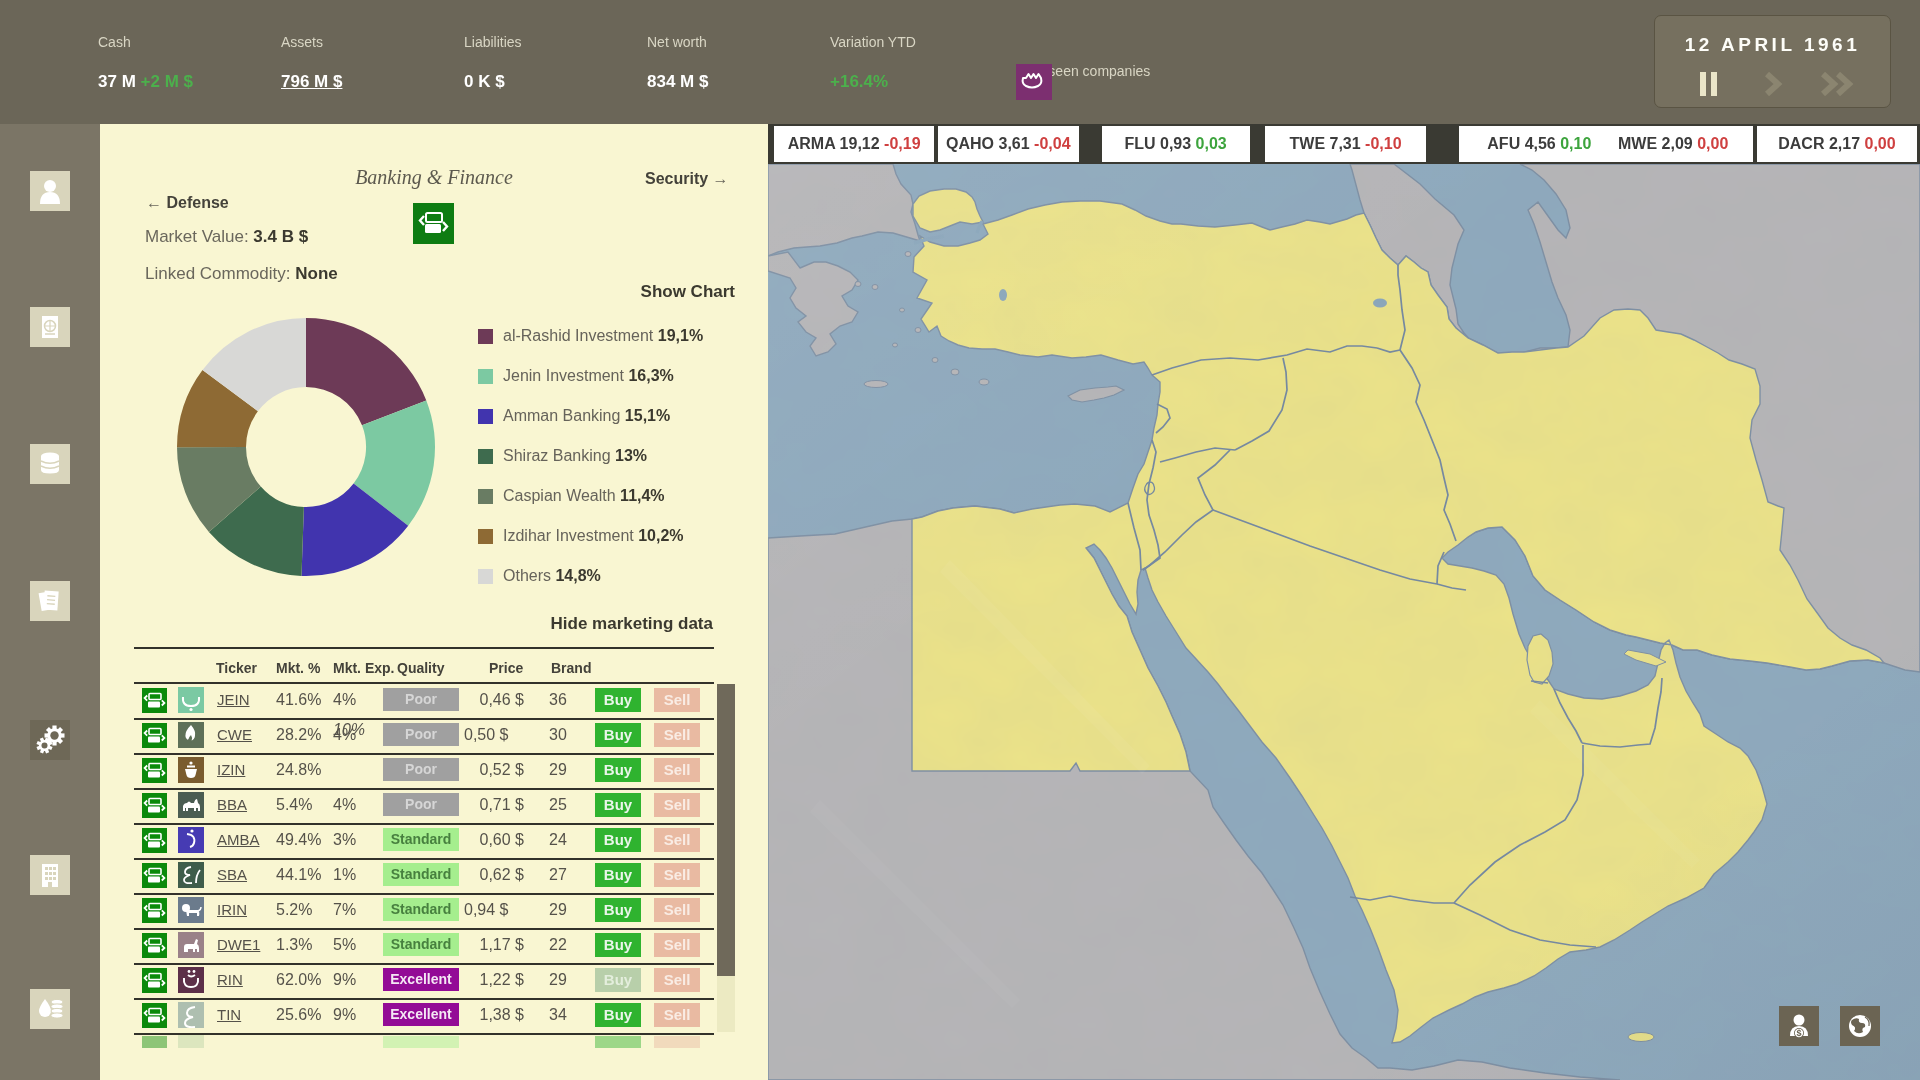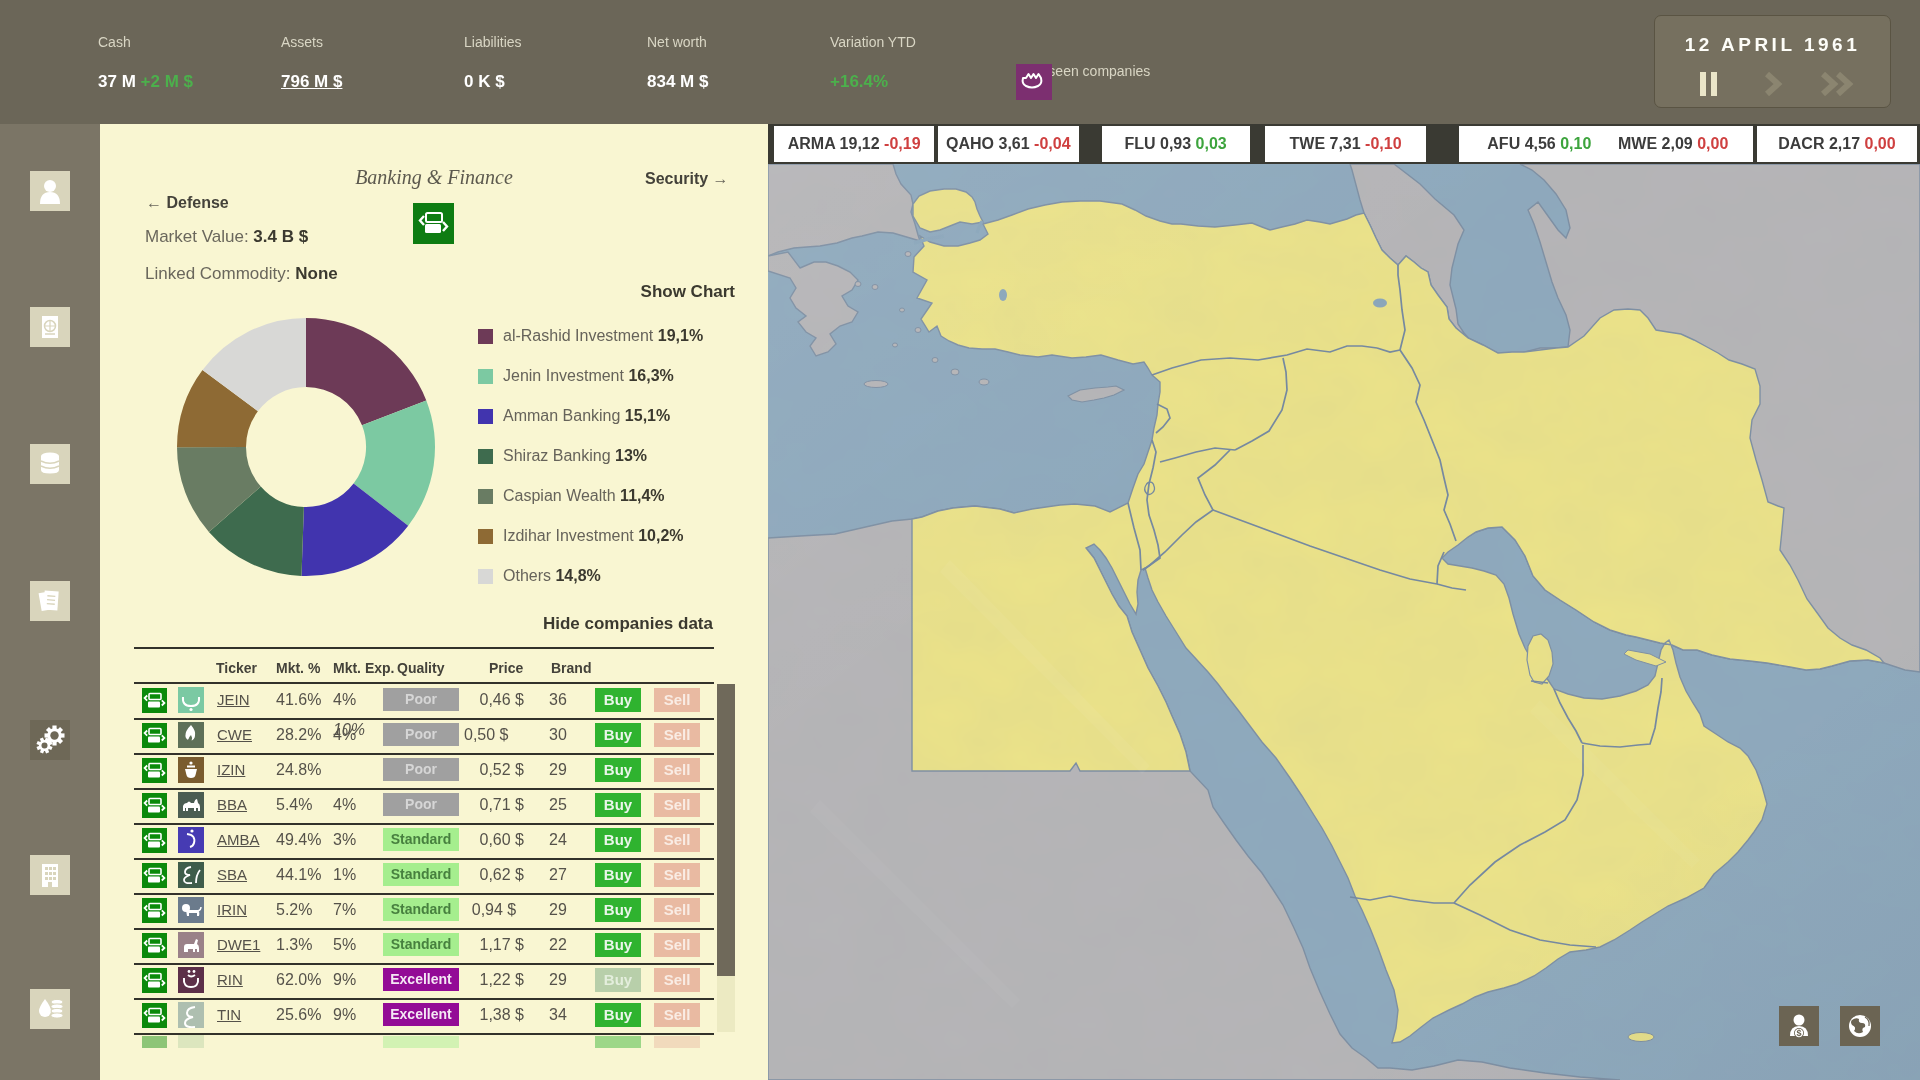--- a/index.html
+++ b/index.html
@@ -194,21 +194,21 @@
 <div class="abs lgd-tx" style="top:407px;">Amman Banking <b>15,1%</b></div>
 <div class="abs lgd-sw" style="top:449px;background:#3e6b4e;"></div>
 <div class="abs lgd-tx" style="top:447px;">Shiraz Banking <b>13%</b></div>
 <div class="abs lgd-sw" style="top:489px;background:#697c63;"></div>
 <div class="abs lgd-tx" style="top:487px;">Caspian Wealth <b>11,4%</b></div>
 <div class="abs lgd-sw" style="top:529px;background:#8e6a34;"></div>
 <div class="abs lgd-tx" style="top:527px;">Izdihar Investment <b>10,2%</b></div>
 <div class="abs lgd-sw" style="top:569px;background:#d8d8d6;"></div>
 <div class="abs lgd-tx" style="top:567px;">Others <b>14,8%</b></div>
 
-<div class="abs pval" style="left:523px;top:614px;width:190px;text-align:right;font-size:17px;">Hide companies data</div>
+<div class="abs pval" style="left:523px;top:614px;width:190px;text-align:right;font-size:17px;">Hide marketing data</div>
 
 <div class="abs hline" style="left:134px;top:647px;"></div>
 <div class="abs th" style="left:216px;top:660px;">Ticker</div>
 <div class="abs th" style="left:276px;top:660px;">Mkt. %</div>
 <div class="abs th" style="left:333px;top:660px;">Mkt. Exp.</div>
 <div class="abs th" style="left:397px;top:660px;">Quality</div>
 <div class="abs th" style="left:489px;top:660px;">Price</div>
 <div class="abs th" style="left:551px;top:660px;">Brand</div>
 <div class="abs hline" style="left:134px;top:682px;"></div>
 <div class="abs row-ic" style="left:142px;top:688px;"><svg width="25" height="25" viewBox="0 0 25 25">
@@ -333,21 +333,21 @@
     </svg></div>
 <div class="abs co-ic" style="left:178px;top:897px;background:#6b7b8c;"><svg width="26" height="26" viewBox="0 0 26 26">
       <circle cx="8" cy="11" r="4" fill="#fff"></circle>
       <path d="M8 13 h12 q2 2 1 6 h-2 v-3 h-8 v3 h-2 z" fill="#fff"></path>
       <path d="M20 14 q3 -1 3 -4" stroke="#fff" stroke-width="1.4" fill="none"></path>
     </svg></div>
 <div class="abs tick" style="left:217px;top:901px;">IRIN</div>
 <div class="abs cell" style="left:276px;top:901px;">5.2%</div>
 <div class="abs cell" style="left:333px;top:901px;">7%</div>
 <div class="abs badge b-std" style="left:383px;top:898px;">Standard</div>
-<div class="abs cell" style="left:464px;top:901px;width:60px;text-align:center;">0,94 $</div>
+<div class="abs cell" style="left:464px;top:901px;width:60px;text-align:left;">0,94 $</div>
 <div class="abs cell" style="left:549px;top:901px;">29</div>
 <div class="abs btn b-buy" style="left:595px;top:898px;">Buy</div>
 <div class="abs btn b-sell" style="left:654px;top:898px;">Sell</div>
 <div class="abs" style="left:134px;top:928px;width:580px;height:2px;background:#33322b;"></div>
 <div class="abs row-ic" style="left:142px;top:933px;"><svg width="25" height="25" viewBox="0 0 25 25">
       <rect x="7" y="5.5" width="12" height="6" rx="1" fill="none" stroke="#fff" stroke-width="1.6"></rect>
       <rect x="6" y="13.5" width="12" height="6" rx="1" fill="#fff"></rect>
       <path d="M5.2 7.5 l-2.6 2.6 2.6 2.6" fill="none" stroke="#fff" stroke-width="1.8"></path>
       <path d="M19.8 12.3 l2.6 2.6 -2.6 2.6" fill="none" stroke="#fff" stroke-width="1.8"></path>
     </svg></div>

